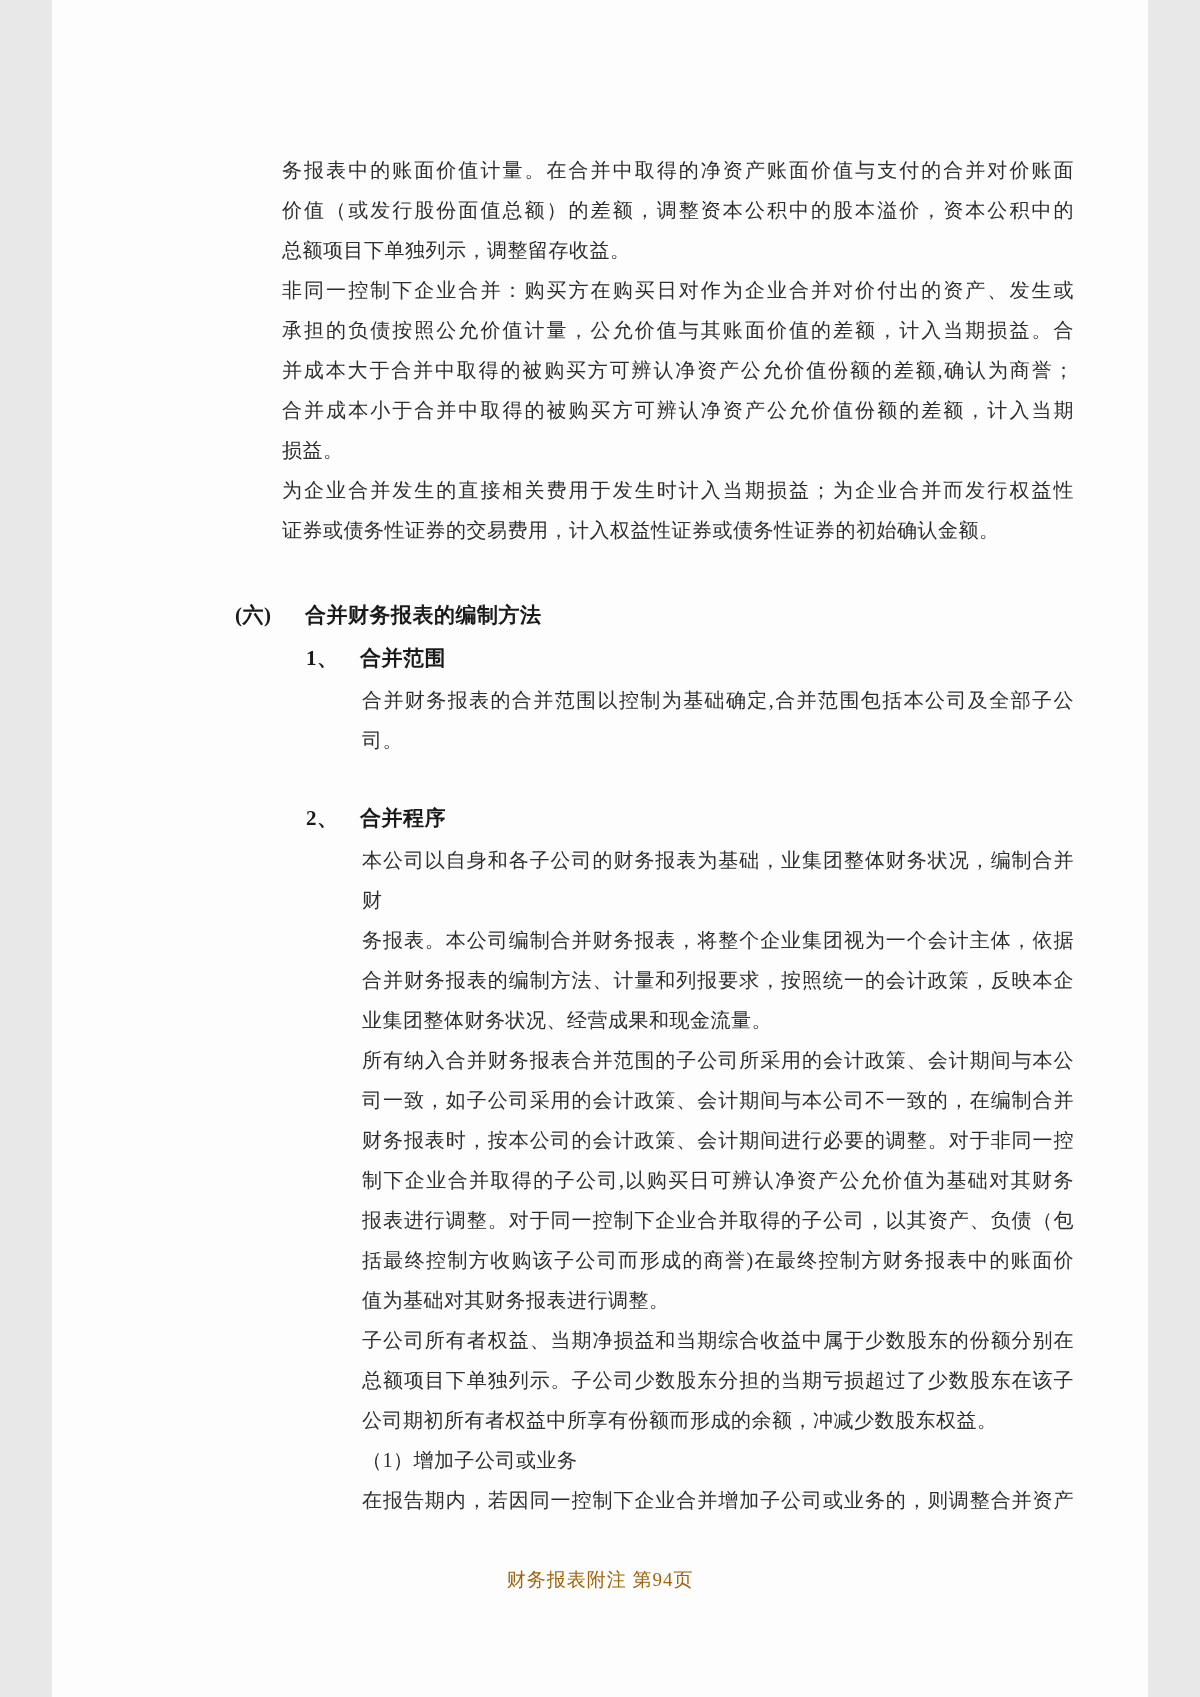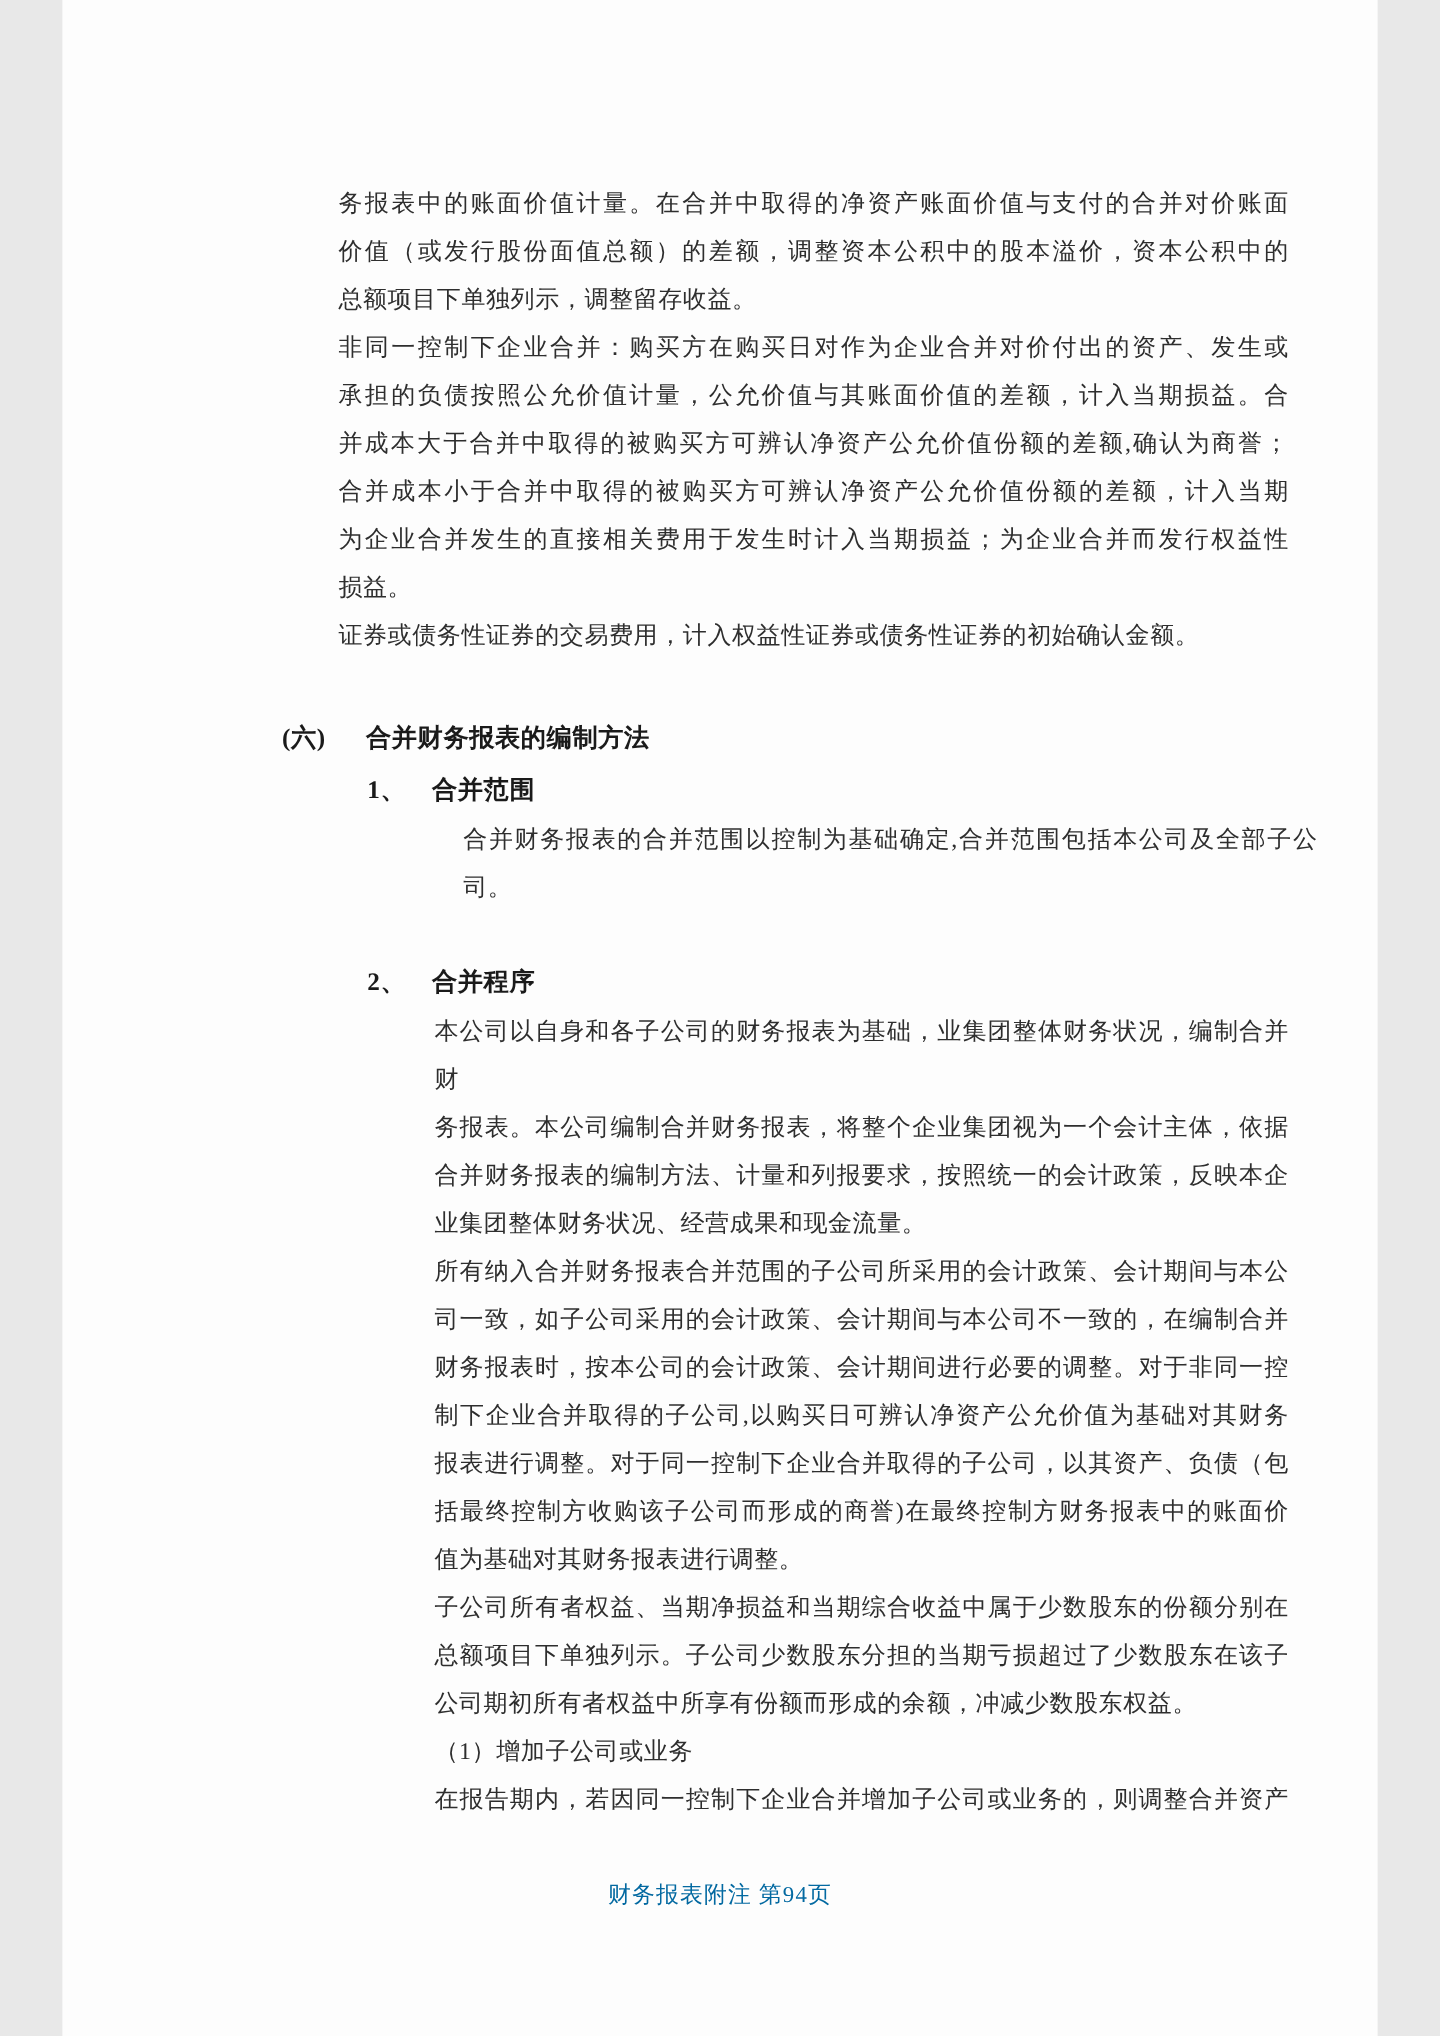--- a/index.html
+++ b/index.html
@@ -37,54 +37,54 @@
   .hnum-wide { width: 70px; flex: 0 0 70px; }
   .hnum { width: 54px; flex: 0 0 54px; }
   .footer {
     position: absolute;
     top: 1560px;
     left: 0;
     width: 100%;
     text-align: center;
     font-size: 19px;
     line-height: 40px;
-    color: #0369a1;
+    color: #a16207;
     letter-spacing: 1px;
   }
 </style>
 </head>
 <body>
 
 <div class="page">
 
   <div class="block" style="left:230px; top:150px; width:792px;">
     <div class="line j">务报表中的账面价值计量。在合并中取得的净资产账面价值与支付的合并对价账面</div>
     <div class="line j">价值（或发行股份面值总额）的差额，调整资本公积中的股本溢价，资本公积中的</div>
     <div class="line">总额项目下单独列示，调整留存收益。</div>
 
     <div class="line j">非同一控制下企业合并：购买方在购买日对作为企业合并对价付出的资产、发生或</div>
     <div class="line j">承担的负债按照公允价值计量，公允价值与其账面价值的差额，计入当期损益。合</div>
     <div class="line j">并成本大于合并中取得的被购买方可辨认净资产公允价值份额的差额,确认为商誉；</div>
     <div class="line j">合并成本小于合并中取得的被购买方可辨认净资产公允价值份额的差额，计入当期</div>
+    <div class="line">损益。</div>
+
     <div class="line j">为企业合并发生的直接相关费用于发生时计入当期损益；为企业合并而发行权益性</div>
-
-    <div class="line">损益。</div>
     <div class="line">证券或债务性证券的交易费用，计入权益性证券或债务性证券的初始确认金额。</div>
   </div>
 
   <div class="block heading-row" style="left:183px; top:595px;">
     <span class="hnum-wide">(六)</span>
     <span>合并财务报表的编制方法</span>
   </div>
 
   <div class="block heading-row" style="left:254px; top:638px;">
     <span class="hnum">1、</span>
     <span>合并范围</span>
   </div>
-  <div class="block" style="left:310px; top:680px; width:712px;margin-left:24px;">
+  <div class="block" style="left:310px; top:680px; width:712px;">
     <div class="line j">合并财务报表的合并范围以控制为基础确定,合并范围包括本公司及全部子公</div>
     <div class="line">司。</div>
   </div>
 
   <div class="block heading-row" style="left:254px; top:798px;">
     <span class="hnum">2、</span>
     <span>合并程序</span>
   </div>
   <div class="block" style="left:310px; top:840px; width:712px;">
     <div class="line j">本公司以自身和各子公司的财务报表为基础，业集团整体财务状况，编制合并财</div>

